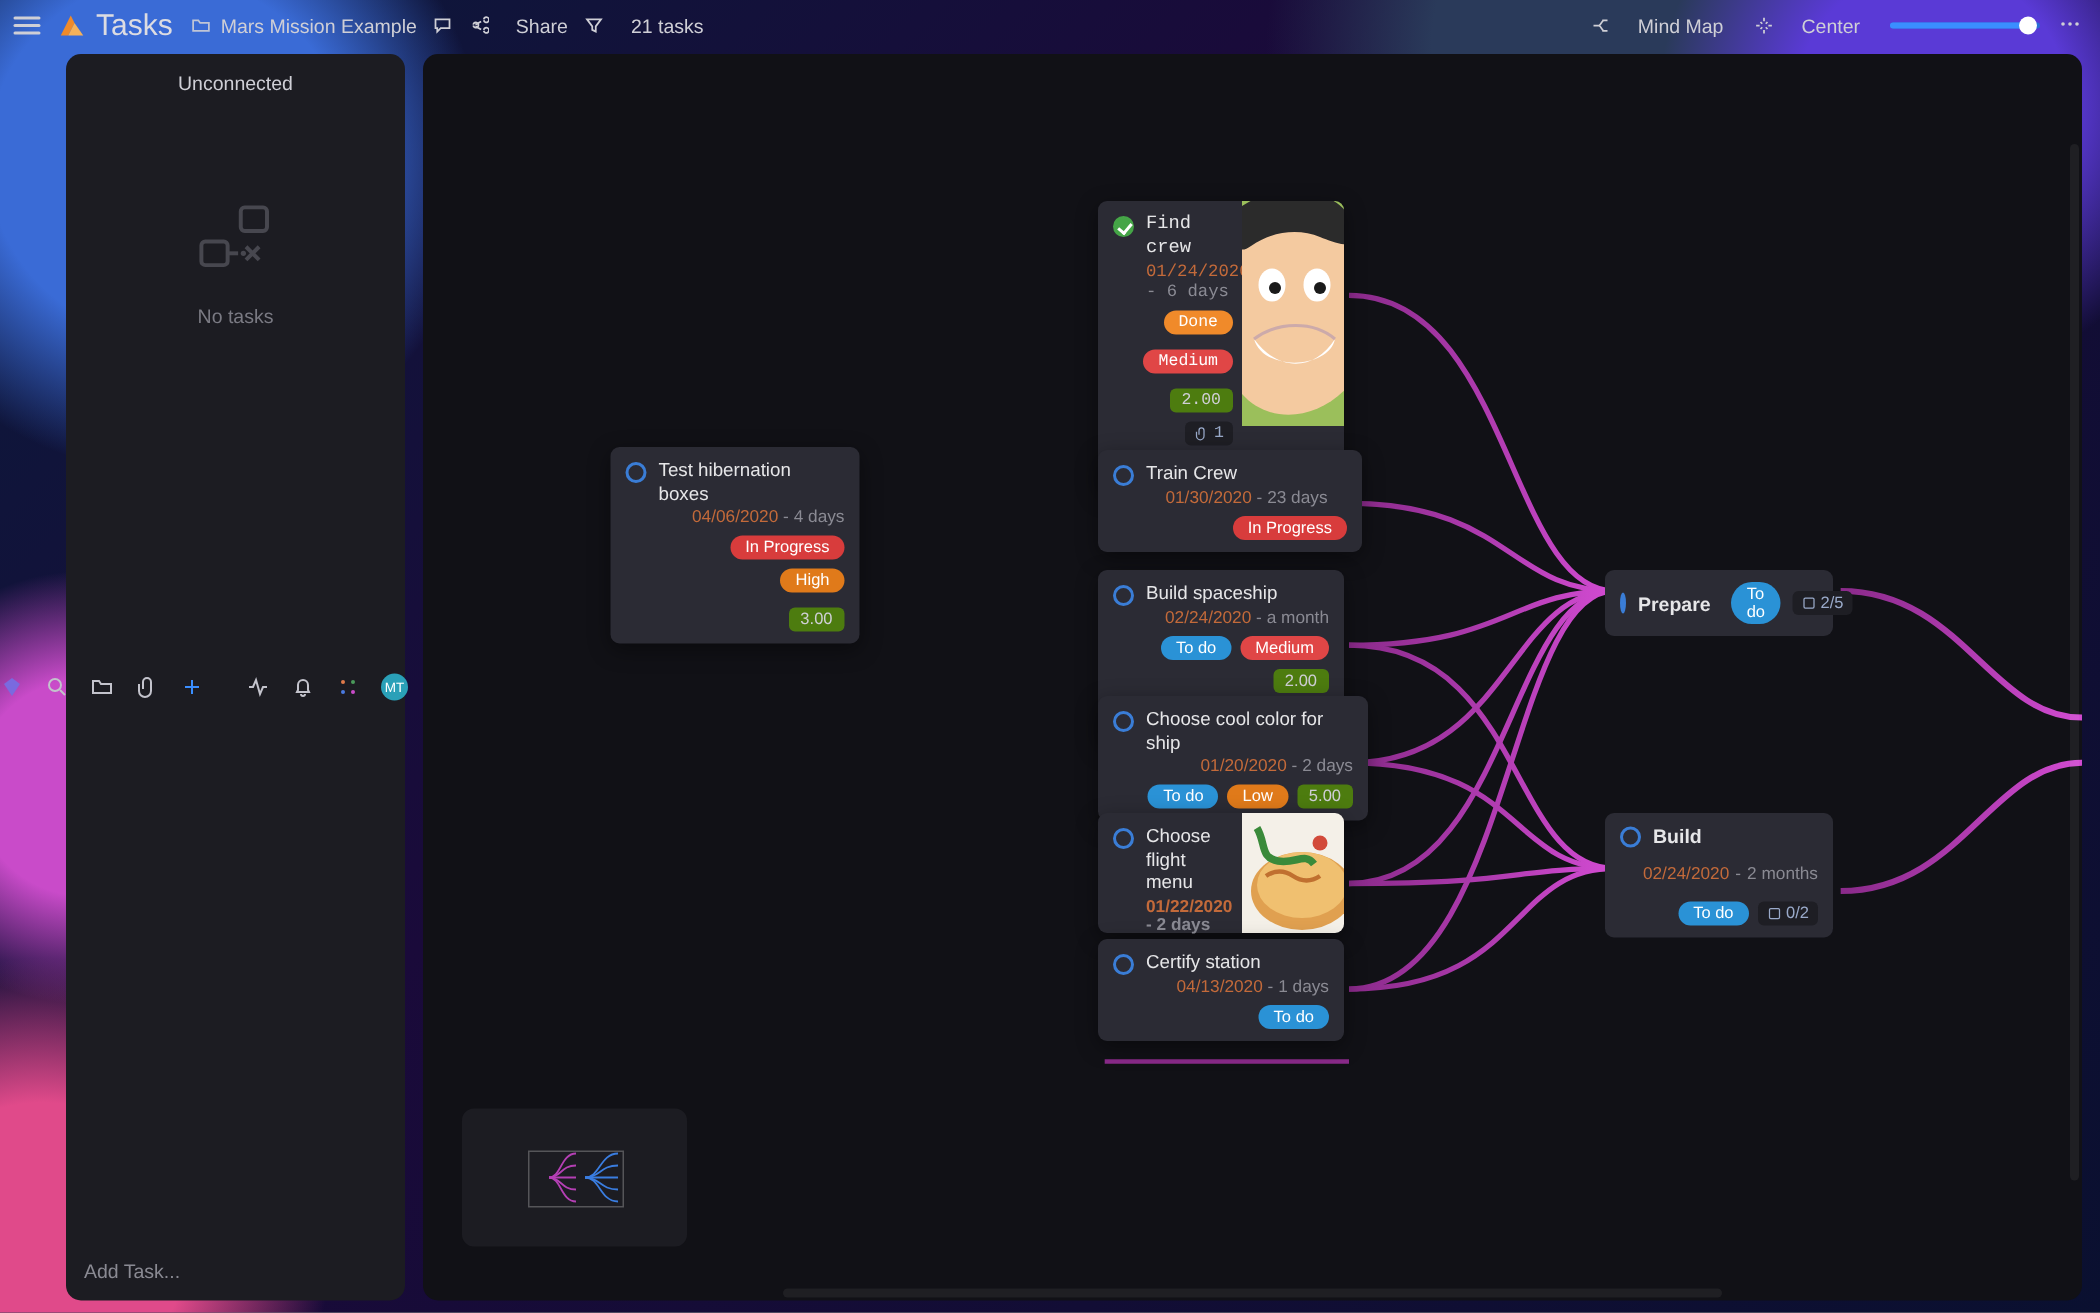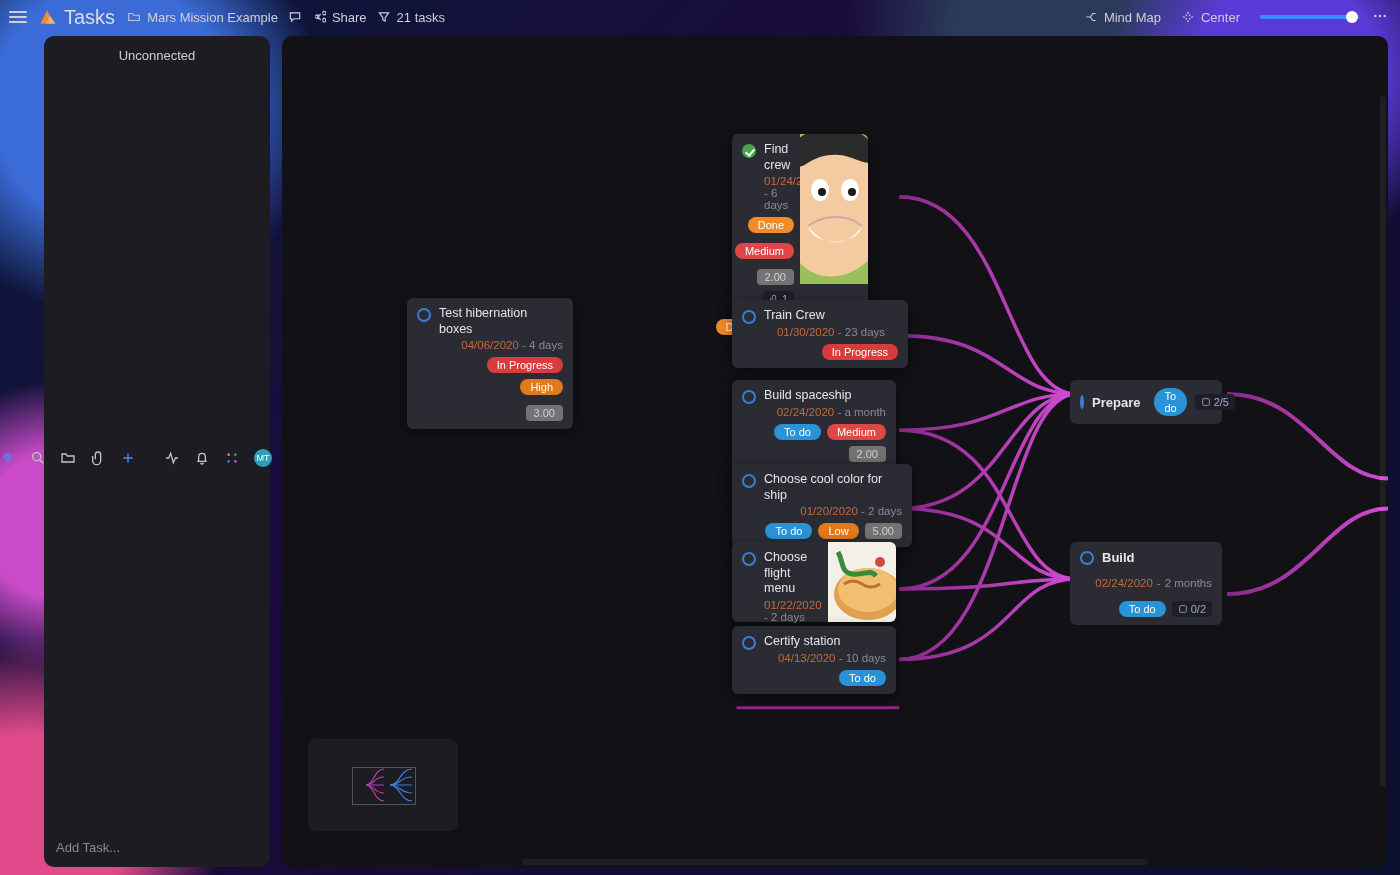--- a/index.html
+++ b/index.html
@@ -49,21 +49,21 @@
     z-index:5;
   }
   .menu-btn{width:36px;height:34px;display:flex;align-items:center;justify-content:center;cursor:pointer;}
   .ham{width:18px;height:12px;display:flex;flex-direction:column;justify-content:space-between;}
   .ham span{display:block;height:2px;background:#cfcfd6;border-radius:1px;}
   .app-icon{width:20px;height:20px;margin:0 6px 0 2px;position:relative;}
   .app-icon svg{width:20px;height:20px;}
   .app-title{font-size:20px;font-weight:500;margin-right:12px;}
   .crumb{display:flex;align-items:center;gap:6px;color:#cfcfd6;margin-right:10px;cursor:pointer;}
   .crumb svg{width:14px;height:14px;opacity:.9;}
-  .tb-icon{display:flex;align-items:center;gap:6px;color:#cfcfd6;margin-right:10px;cursor:pointer;}
+  .tb-icon{display:flex;align-items:center;gap:18px;color:#cfcfd6;margin-right:10px;cursor:pointer;}
   .tb-icon svg{width:14px;height:14px;}
   .tb-right{margin-left:auto;display:flex;align-items:center;gap:10px;}
   .zoom{width:100px;height:4px;background:#2a6ed6;border-radius:4px;position:relative;}
   .zoom .fill{position:absolute;left:0;top:0;bottom:0;right:12px;background:#3a8eff;border-radius:4px;}
   .zoom .knob{position:absolute;right:8px;top:50%;transform:translate(50%,-50%);width:12px;height:12px;border-radius:50%;background:#fff;}
   .more{width:20px;text-align:center;cursor:pointer;}
 
   
   .rail{
     position:absolute;left:0;top:34px;bottom:0;width:36px;
@@ -118,21 +118,21 @@
   .card .meta .dur{color:#8a8a93;}
   .card .chips{padding:2px 10px 8px 32px;display:flex;flex-wrap:wrap;gap:6px;align-items:center;justify-content:flex-end;}
   .chip{border-radius:20px;padding:2px 10px;font-size:11px;color:#fff;}
   .c-done{background:var(--orange);}
   .c-prog{background:var(--red-2);}
   .c-high{background:var(--orange-2);}
   .c-med{background:var(--red);}
   .c-low{background:var(--orange-2);}
   .c-todo{background:var(--blue);}
   .c-tag{background:#3a8a4a;}
-  .num{background:#737373;border-radius:4px;padding:2px 8px;font-size:11px;color:#cfcfd6;}
+  .num{background:#4d7c0f;border-radius:4px;padding:2px 8px;font-size:11px;color:#cfcfd6;}
   .mini{display:flex;align-items:center;gap:3px;background:#1e1e24;border-radius:4px;padding:2px 6px;font-size:11px;color:#9aaaca;}
   .mini svg{width:10px;height:10px;}
 
   .card .img{position:absolute;right:0;top:0;bottom:0;width:68px;border-top-right-radius:6px;border-bottom-right-radius:6px;overflow:hidden;}
 
   
   .summary{position:absolute;left:0;right:0;bottom:0;height:20px;
     display:flex;align-items:center;justify-content:flex-end;gap:6px;padding:0 8px;
     border-bottom-left-radius:6px;border-bottom-right-radius:6px;}
 
@@ -281,20 +281,30 @@
         <circle cx="17" cy="17" r="2" fill="#c94bc9"></circle>
       </svg>
     </div>
   <div class="ri">
       <div class="avatar">MT</div>
     </div>
 </div>
 
 <div class="sidebar">
   <div class="side-title">Unconnected</div>
+  <div class="empty">
+    <svg viewBox="0 0 64 64">
+      <rect x="36" y="6" width="20" height="18" rx="3" fill="none" stroke="#6b6b74" stroke-width="3"></rect>
+      <rect x="6" y="32" width="20" height="18" rx="3" fill="none" stroke="#6b6b74" stroke-width="3"></rect>
+      <path d="M26 41h8" stroke="#6b6b74" stroke-width="3"></path>
+      <circle cx="38" cy="41" r="2" fill="#6b6b74"></circle>
+      <path d="M40 36l10 10M50 36 40 46" stroke="#6b6b74" stroke-width="3"></path>
+    </svg>
+    <div class="txt">No tasks</div>
+  </div>
   <div class="side-bottom">Add Task...</div>
 </div>
 
 <div class="canvas">
   <div class="inner">
 
     <svg class="links" viewBox="0 0 1100 840" preserveAspectRatio="none">
       <defs>
         <linearGradient id="lg" x1="0" x2="1" y1="0" y2="0">
           <stop offset="0" stop-color="#8a2a8a"></stop>
@@ -338,21 +348,21 @@
       </div>
       <div class="chips">
         <span class="chip c-prog">In Progress</span>
         <span class="chip c-high">High</span>
       </div>
       <div class="chips">
           <span class="num">3.00</span>
         </div>
     </div>
 
-    <div class="card" style="left:450px;top:98px;width:136px;padding-bottom:22px;">
+    <div class="card" style="left:450px;top:98px;width:164px;padding-bottom:22px;font-family:Liberation Mono, monospace;">
       <div class="row1" style="padding-right:74px;">
         <div class="circle done"></div>
         <div class="title">Find crew</div>
       </div>
       <div class="meta" style="padding-right:74px;">
         <span class="d">01/24/2020</span><br>
         <span class="dur">- </span><span class="dur">6 days</span>
       </div>
       <div class="chips" style="padding-right:74px;">
         <span class="chip c-done">Done</span>
@@ -445,21 +455,21 @@
         <span class="chip c-low">Low</span>
         <span class="num">5.00</span>
       </div>
     </div>
 
     <div class="card" style="left:450px;top:506px;width:164px;height:80px;">
       <div class="row1" style="padding-right:74px;">
         <div class="circle"></div>
         <div class="title">Choose flight menu</div>
       </div>
-      <div class="meta" style="padding-right:74px;">
+      <div class="meta" style="padding-right:74px;font-weight:bold;">
         <span class="d">01/22/2020</span><br>
         <span class="dur">- </span><span class="dur">2 days</span>
       </div>
       <div class="img">
         <svg class="food" viewBox="0 0 68 80" preserveAspectRatio="xMidYMid slice">
           <rect width="68" height="80" fill="#f4f0e8"></rect>
           <ellipse cx="40" cy="52" rx="34" ry="26" fill="#e0a050"></ellipse>
           <ellipse cx="40" cy="48" rx="30" ry="22" fill="#f0c070"></ellipse>
           <path d="M16 42c6-4 12-4 18 0s12 4 18 0" stroke="#c07030" stroke-width="3" fill="none"></path>
           <path d="M10 10c6 10 2 20 14 22 12 2 18-6 24 2" stroke="#3a8a3a" stroke-width="5" fill="none"></path>
@@ -469,21 +479,21 @@
     </div>
 
     <div class="card" style="left:450px;top:590px;width:164px;">
       <div class="row1">
         <div class="circle"></div>
         <div class="title">Certify station</div>
       </div>
       <div class="meta" style="text-align:right;">
         <span class="d">04/13/2020</span>
         <span class="dur"> - </span>
-        <span class="dur">10 days</span>
+        <span class="dur">1 days</span>
       </div>
       <div class="chips">
         <span class="chip c-todo">To do</span>
       </div>
     </div>
 
     <div class="gcard" style="left:788px;top:344px;width:152px;">
       <div class="circle"></div>
       <div class="gtitle">Prepare</div>
       <span class="chip c-todo">To do</span>

